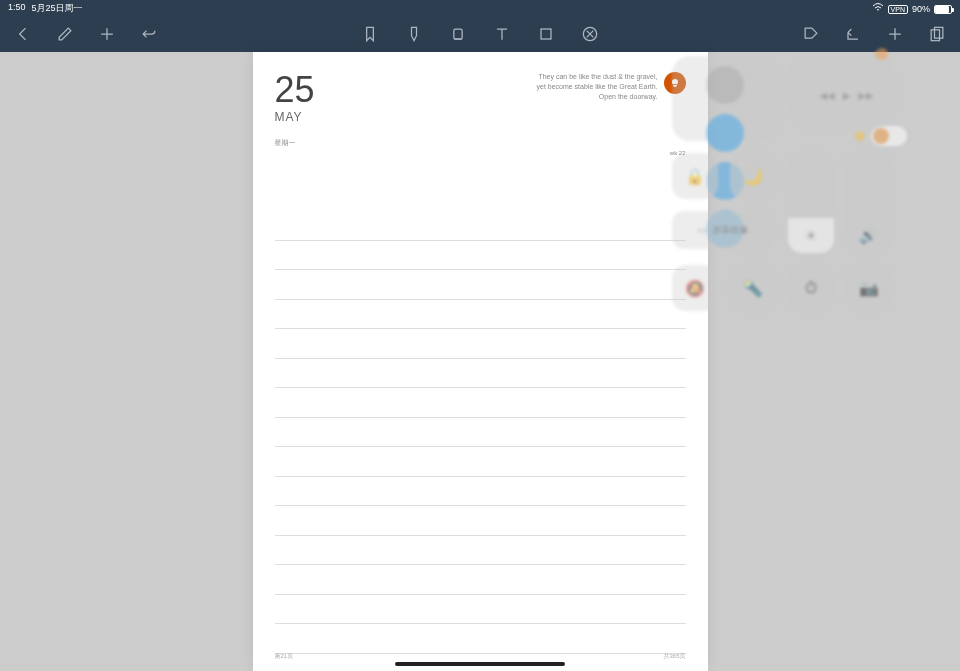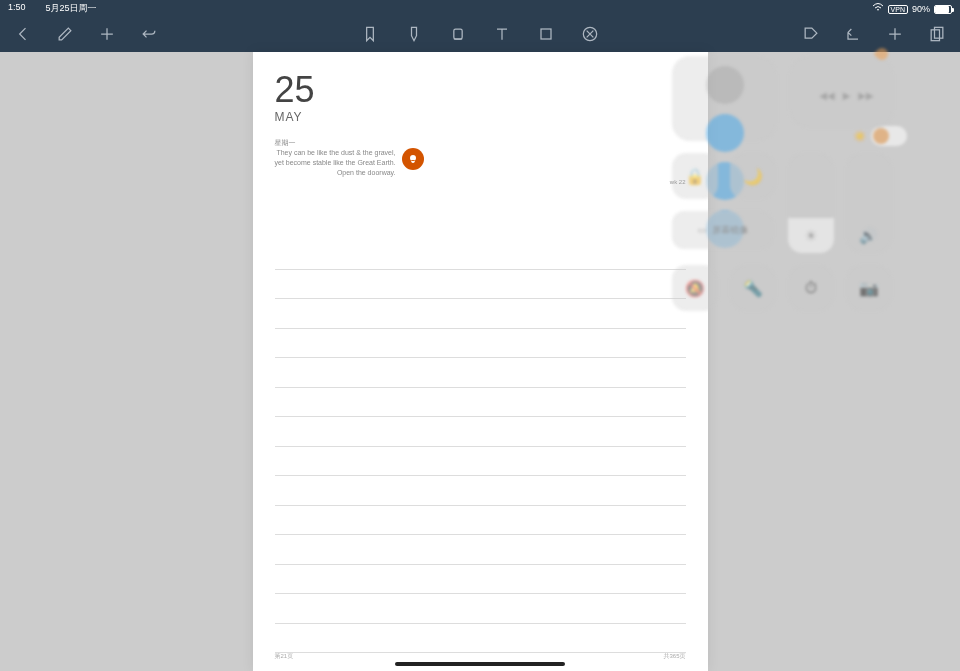--- a/index.html
+++ b/index.html
@@ -14,21 +14,21 @@
     .status-bar {
       height: 16px;
       background: #2c3e50;
       display: flex;
       align-items: center;
       justify-content: space-between;
       padding: 0 8px;
       color: #fff;
       font-size: 9px;
     }
-    .status-left { display: flex; gap: 20px; }
+    .status-left { display: flex; gap: 6px; }
     .status-right { display: flex; align-items: flex-end; gap: 4px; }
     .battery-icon {
       width: 18px; height: 9px; border: 1px solid #fff; border-radius: 2px;
       position: relative;
     }
     .battery-icon::after {
       content: ''; position: absolute; right: -3px; top: 2px;
       width: 2px; height: 4px; background: #fff; border-radius: 0 1px 1px 0;
     }
     .battery-fill { background: #fff; height: 100%; width: 90%; border-radius: 1px; }
@@ -60,21 +60,21 @@
       justify-content: center;
     }
     .page {
       width: 455px;
       height: 619px;
       background: #fff;
       position: relative;
       padding: 20px 22px 12px;
       box-shadow: 0 0 12px rgba(0,0,0,0.08);
     }
-    .page-header { display: flex; justify-content: flex-end; align-items: flex-start; flex-direction: column; }
+    .page-header { display: flex; justify-content: space-between; align-items: flex-start; }
     .date-block { }
     .date-day { font-size: 36px; font-weight: 400; color: #444; line-height: 1; }
     .date-month { font-size: 12px; color: #666; letter-spacing: 1px; margin-top: 2px; }
     .date-weekday { font-size: 7px; color: #888; margin-top: 14px; }
     .quote-block { text-align: right; max-width: 200px; display: flex; align-items: flex-start; gap: 6px; }
     .quote-text { font-size: 7px; color: #888; line-height: 1.4; }
     .quote-badge {
       width: 22px; height: 22px; background: #d35400; border-radius: 50%;
       display: flex; align-items: center; justify-content: center;
       flex-shrink: 0;

